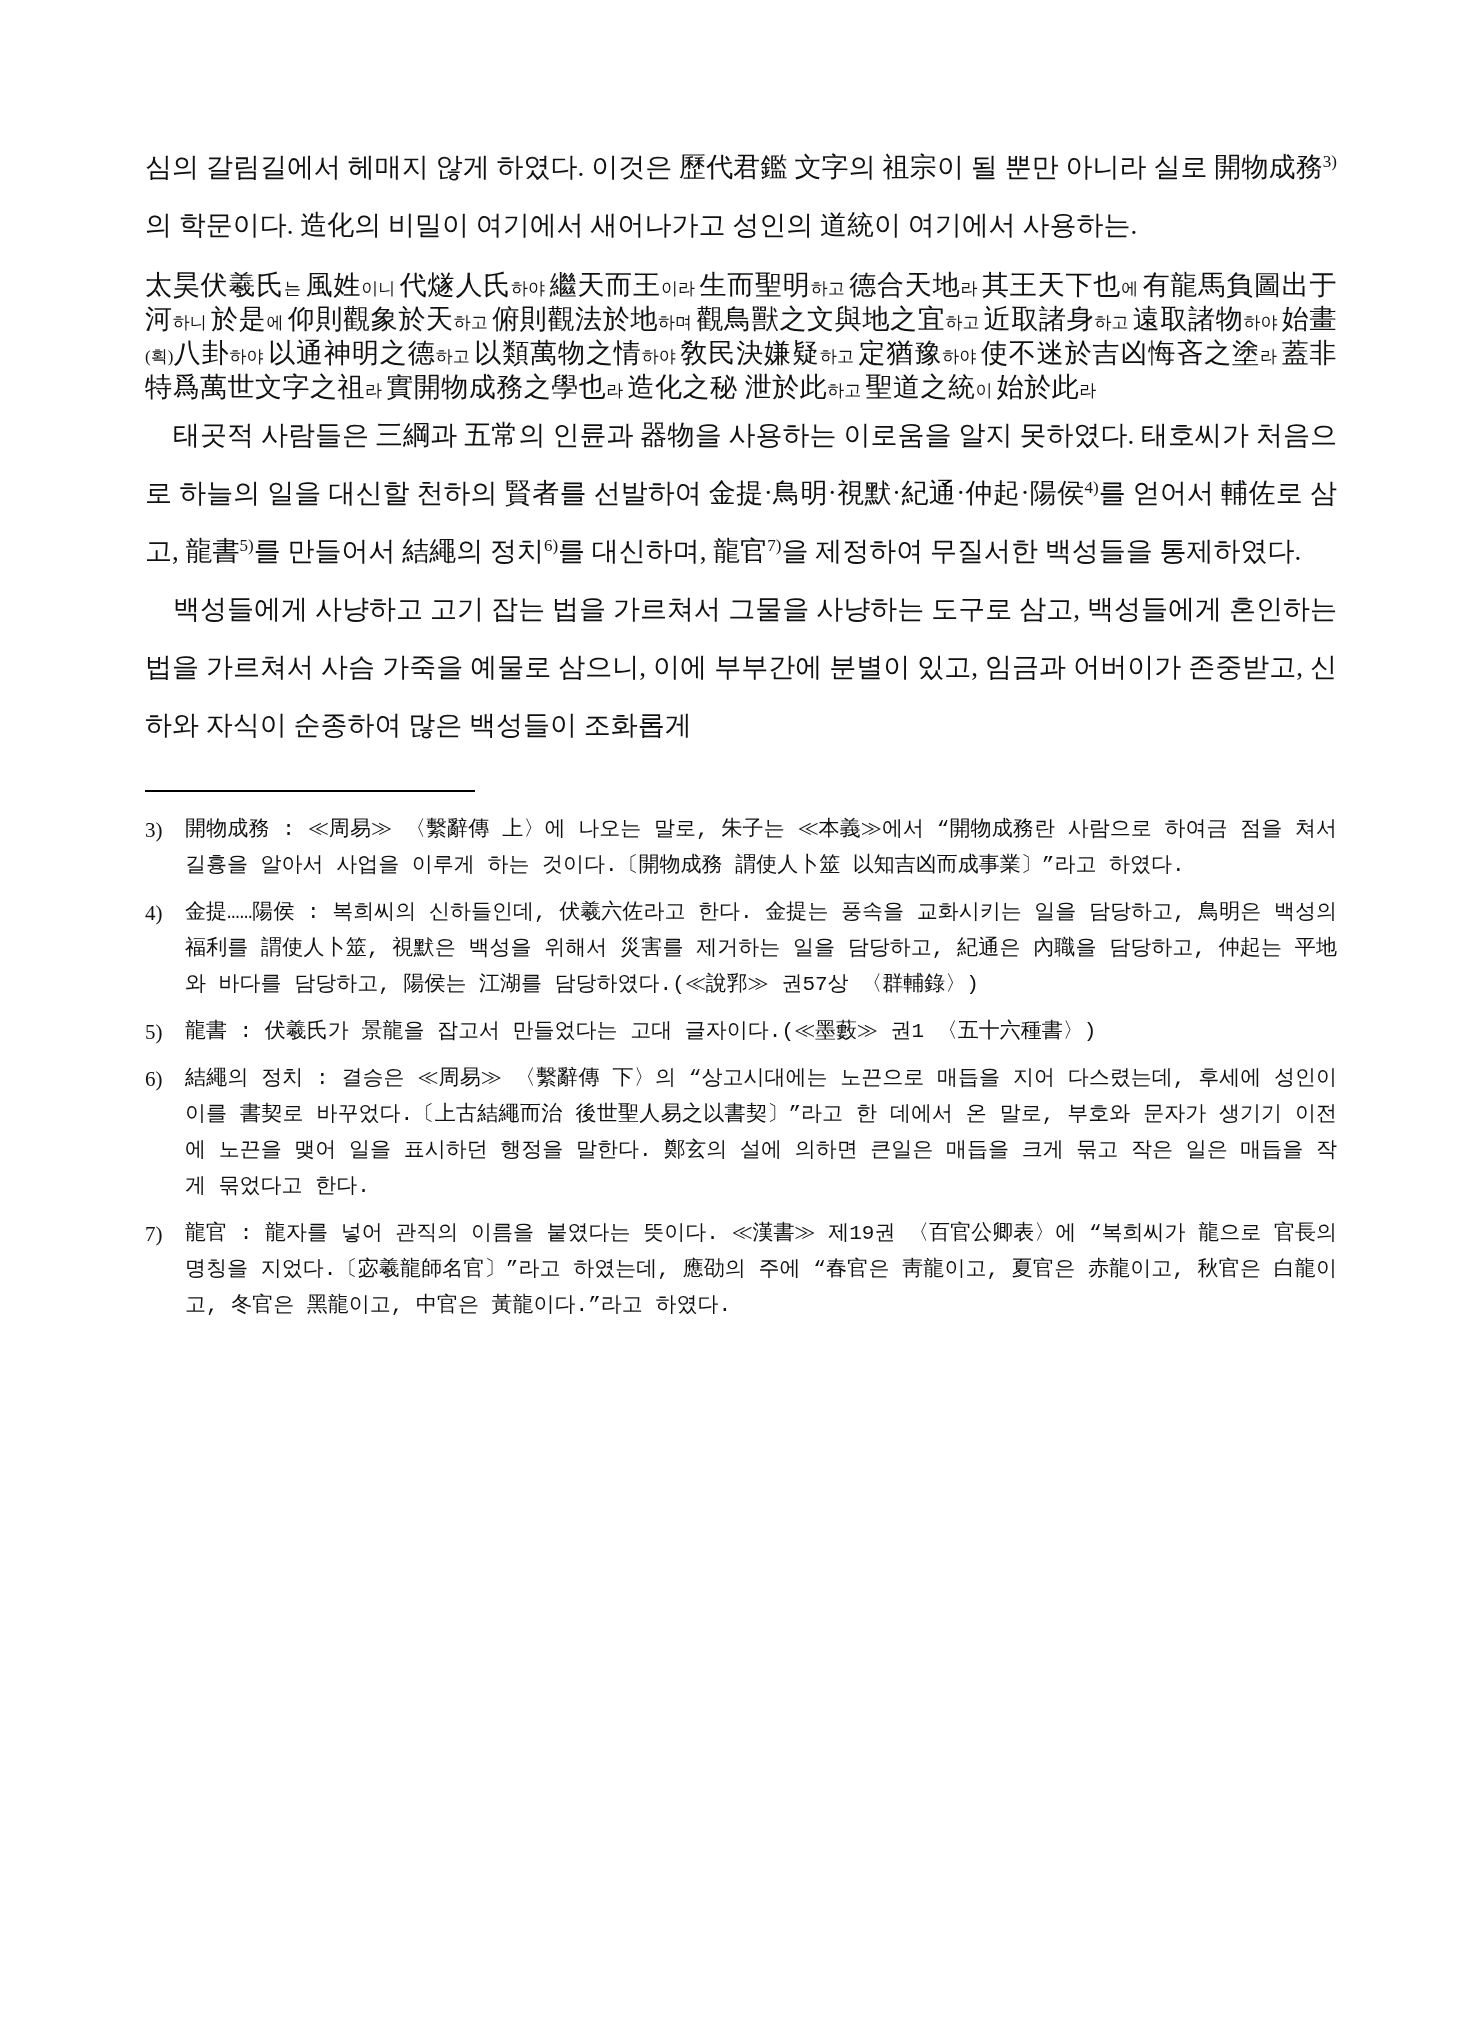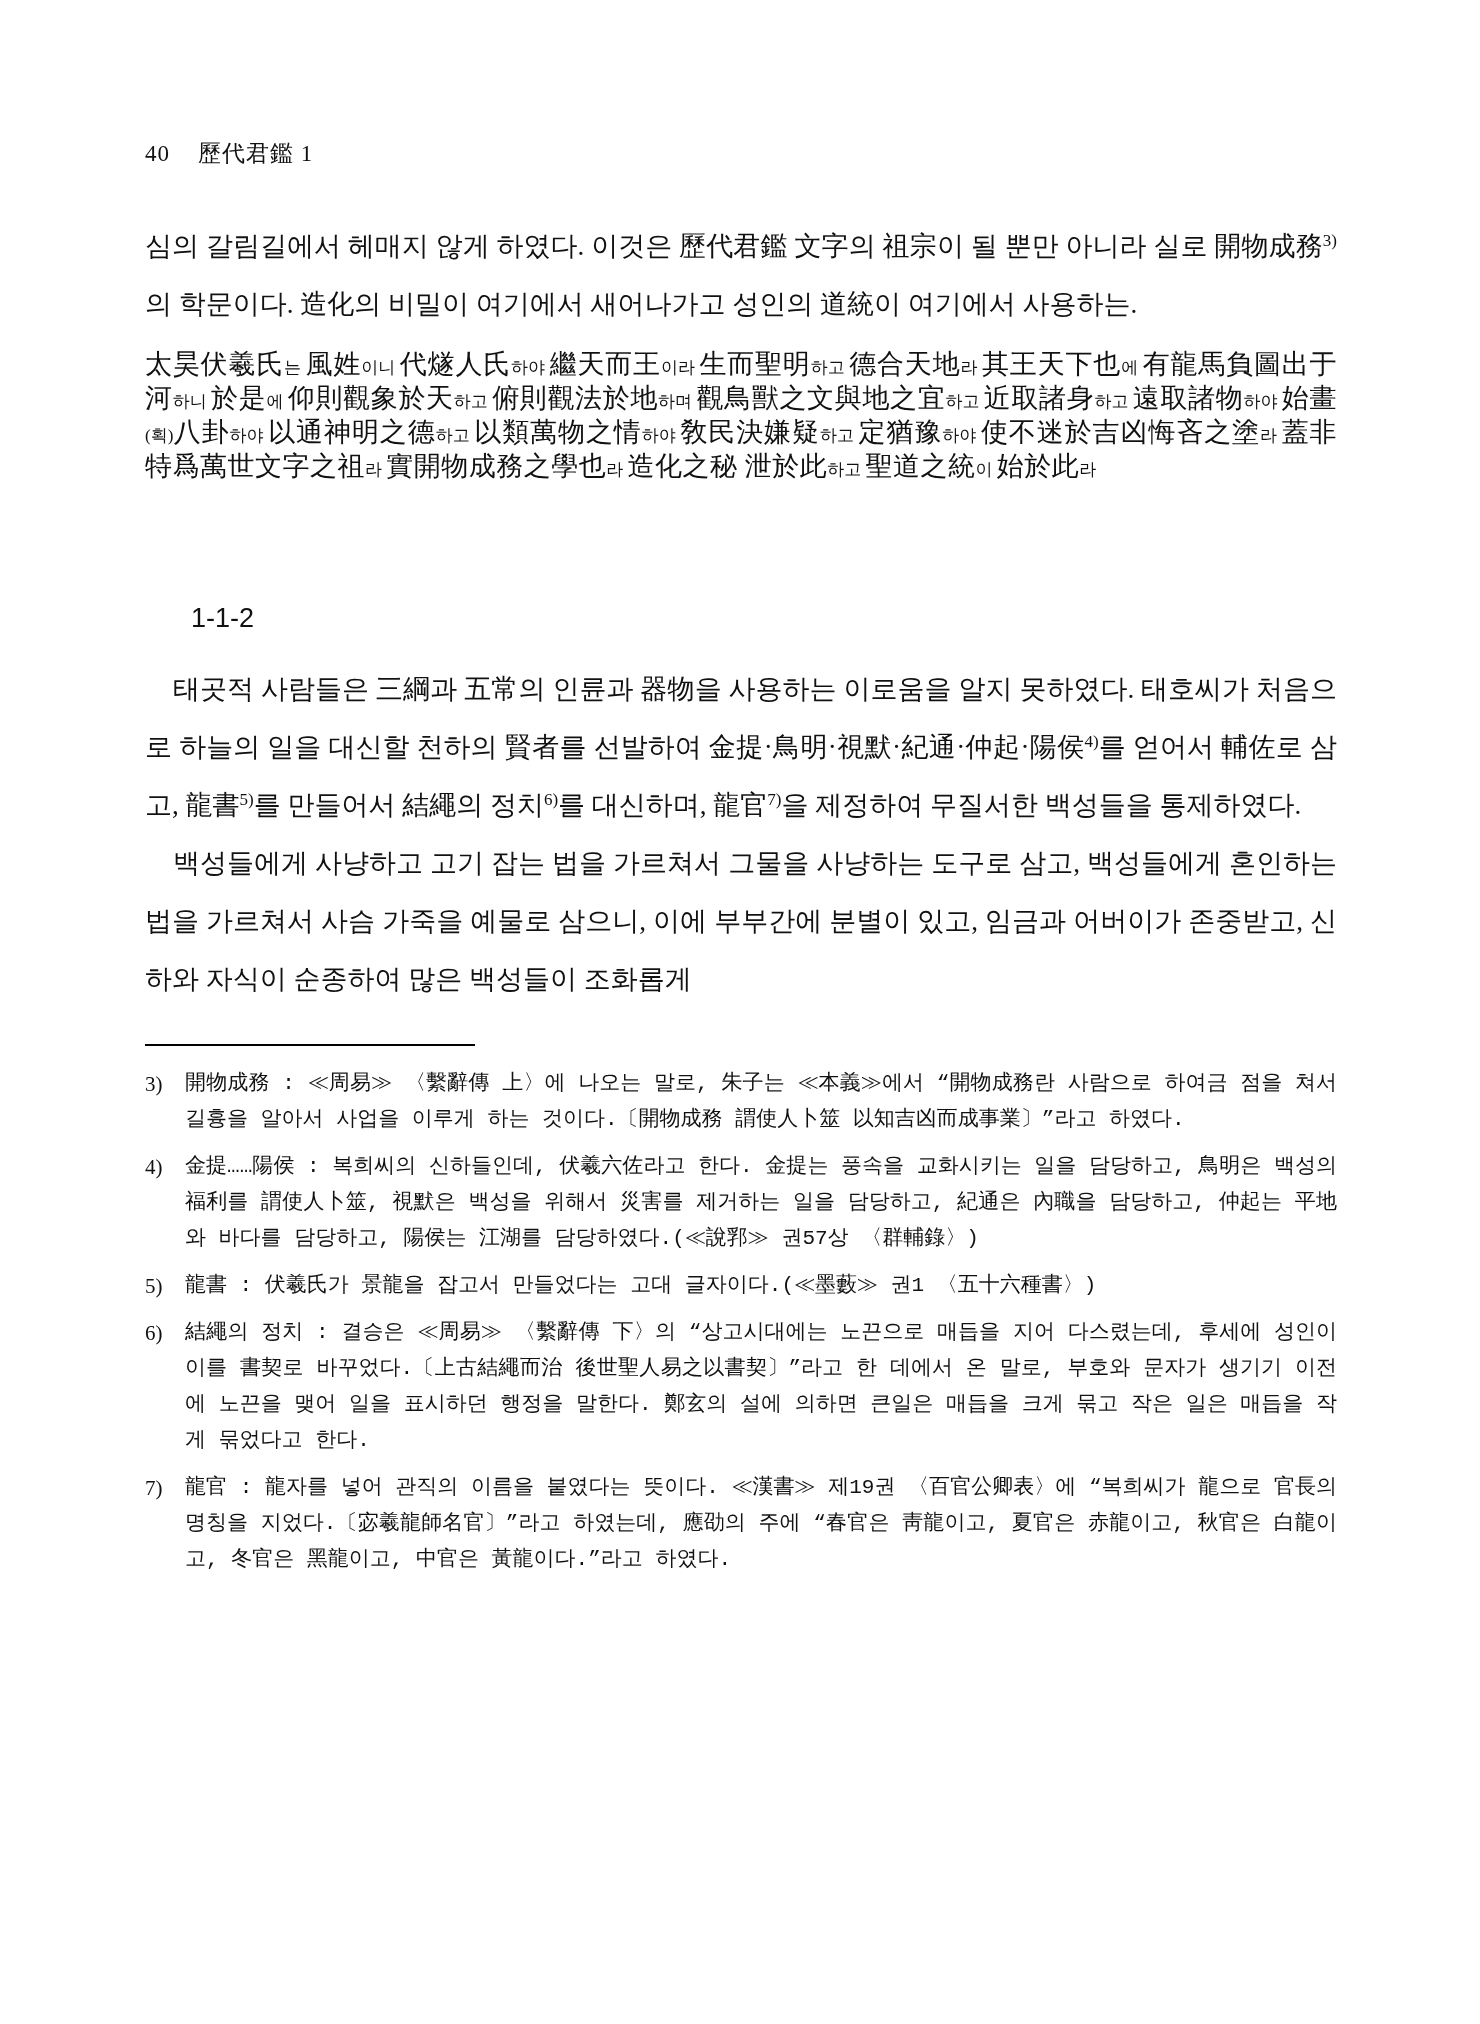--- a/index.html
+++ b/index.html
@@ -78,29 +78,25 @@
     flex: 1;
     text-align: justify;
     font-family: Liberation Mono, monospace;
   }
 </style>
 </head>
 <body>
 
 <div class="page">
 
-  <div class="page-header">
-    <span class="page-number">40</span><span class="book-title">歷代君鑑 1</span>
-  </div>
 
   <p class="body-text"><span class="seg text">심의 갈림길에서 헤매지 않게 하였다. 이것은 歷代君鑑 文字의 祖宗이 될 뿐만 아니라 실로 開物成務</span><sup class="seg sup">3)</sup><span class="seg text">의 학문이다. 造化의 비밀이 여기에서 새어나가고 성인의 道統이 여기에서 사용하는.</span></p>
 
   <div class="hanmun-block"><span class="seg main">太昊伏羲氏</span><span class="seg gloss">는 </span><span class="seg main">風姓</span><span class="seg gloss">이니 </span><span class="seg main">代燧人氏</span><span class="seg gloss">하야 </span><span class="seg main">繼天而王</span><span class="seg gloss">이라 </span><span class="seg main">生而聖明</span><span class="seg gloss">하고 </span><span class="seg main">德合天地</span><span class="seg gloss">라 </span><span class="seg main">其王天下也</span><span class="seg gloss">에 </span><span class="seg main">有龍馬負圖出于河</span><span class="seg gloss">하니 </span><span class="seg main">於是</span><span class="seg gloss">에 </span><span class="seg main">仰則觀象於天</span><span class="seg gloss">하고 </span><span class="seg main">俯則觀法於地</span><span class="seg gloss">하며 </span><span class="seg main">觀鳥獸之文與地之宜</span><span class="seg gloss">하고 </span><span class="seg main">近取諸身</span><span class="seg gloss">하고 </span><span class="seg main">遠取諸物</span><span class="seg gloss">하야 </span><span class="seg main">始畫</span><span class="seg gloss">(획)</span><span class="seg main">八卦</span><span class="seg gloss">하야 </span><span class="seg main">以通神明之德</span><span class="seg gloss">하고 </span><span class="seg main">以類萬物之情</span><span class="seg gloss">하야 </span><span class="seg main">敎民決嫌疑</span><span class="seg gloss">하고 </span><span class="seg main">定猶豫</span><span class="seg gloss">하야 </span><span class="seg main">使不迷於吉凶悔吝之塗</span><span class="seg gloss">라 </span><span class="seg main">蓋非特爲萬世文字之祖</span><span class="seg gloss">라 </span><span class="seg main">實開物成務之學也</span><span class="seg gloss">라 </span><span class="seg main">造化之秘 泄於此</span><span class="seg gloss">하고 </span><span class="seg main">聖道之統</span><span class="seg gloss">이 </span><span class="seg main">始於此</span><span class="seg gloss">라</span></div>
 
-  <h2 class="section-heading">1-1-2</h2>
 
   <p class="body-text indent"><span class="seg text">태곳적 사람들은 三綱과 五常의 인륜과 器物을 사용하는 이로움을 알지 못하였다. 태호씨가 처음으로 하늘의 일을 대신할 천하의 賢者를 선발하여 金提·鳥明·視默·紀通·仲起·陽侯</span><sup class="seg sup">4)</sup><span class="seg text">를 얻어서 輔佐로 삼고, 龍書</span><sup class="seg sup">5)</sup><span class="seg text">를 만들어서 結繩의 정치</span><sup class="seg sup">6)</sup><span class="seg text">를 대신하며, 龍官</span><sup class="seg sup">7)</sup><span class="seg text">을 제정하여 무질서한 백성들을 통제하였다.</span></p>
 
   <p class="body-text indent"><span class="seg text">백성들에게 사냥하고 고기 잡는 법을 가르쳐서 그물을 사냥하는 도구로 삼고, 백성들에게 혼인하는 법을 가르쳐서 사슴 가죽을 예물로 삼으니, 이에 부부간에 분별이 있고, 임금과 어버이가 존중받고, 신하와 자식이 순종하여 많은 백성들이 조화롭게</span></p>
 
   <hr class="fn-separator">
 
   <div class="footnotes">
     <div class="footnote">
       <span class="fn-num">3)</span>

